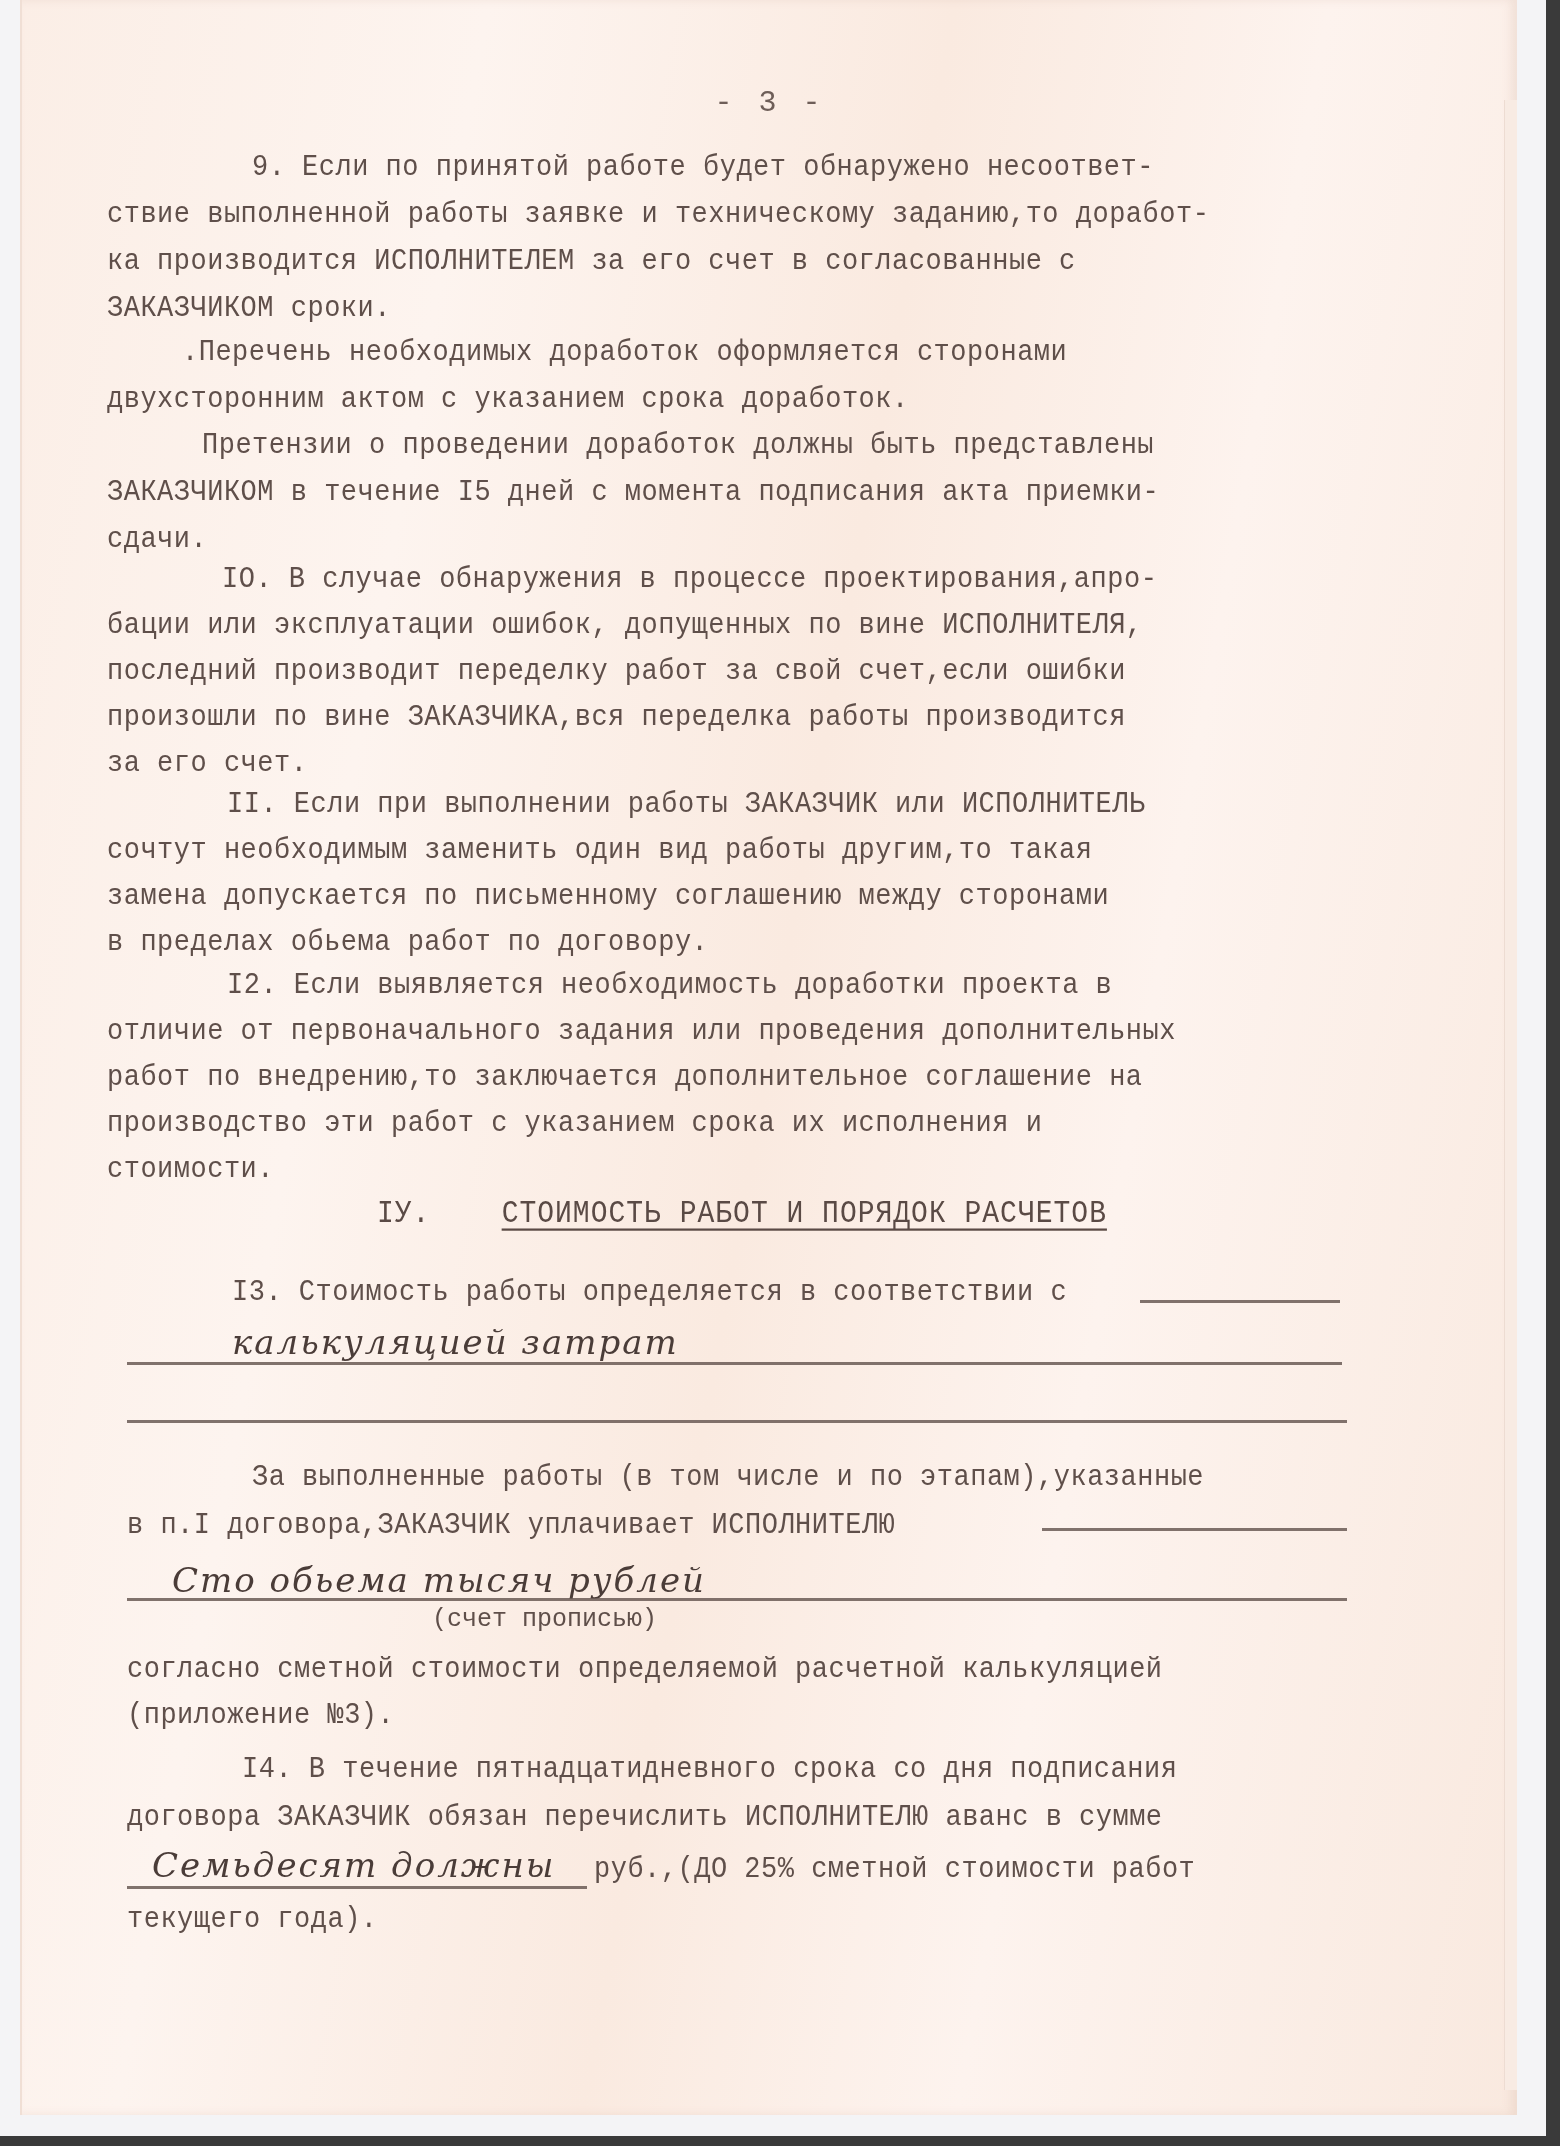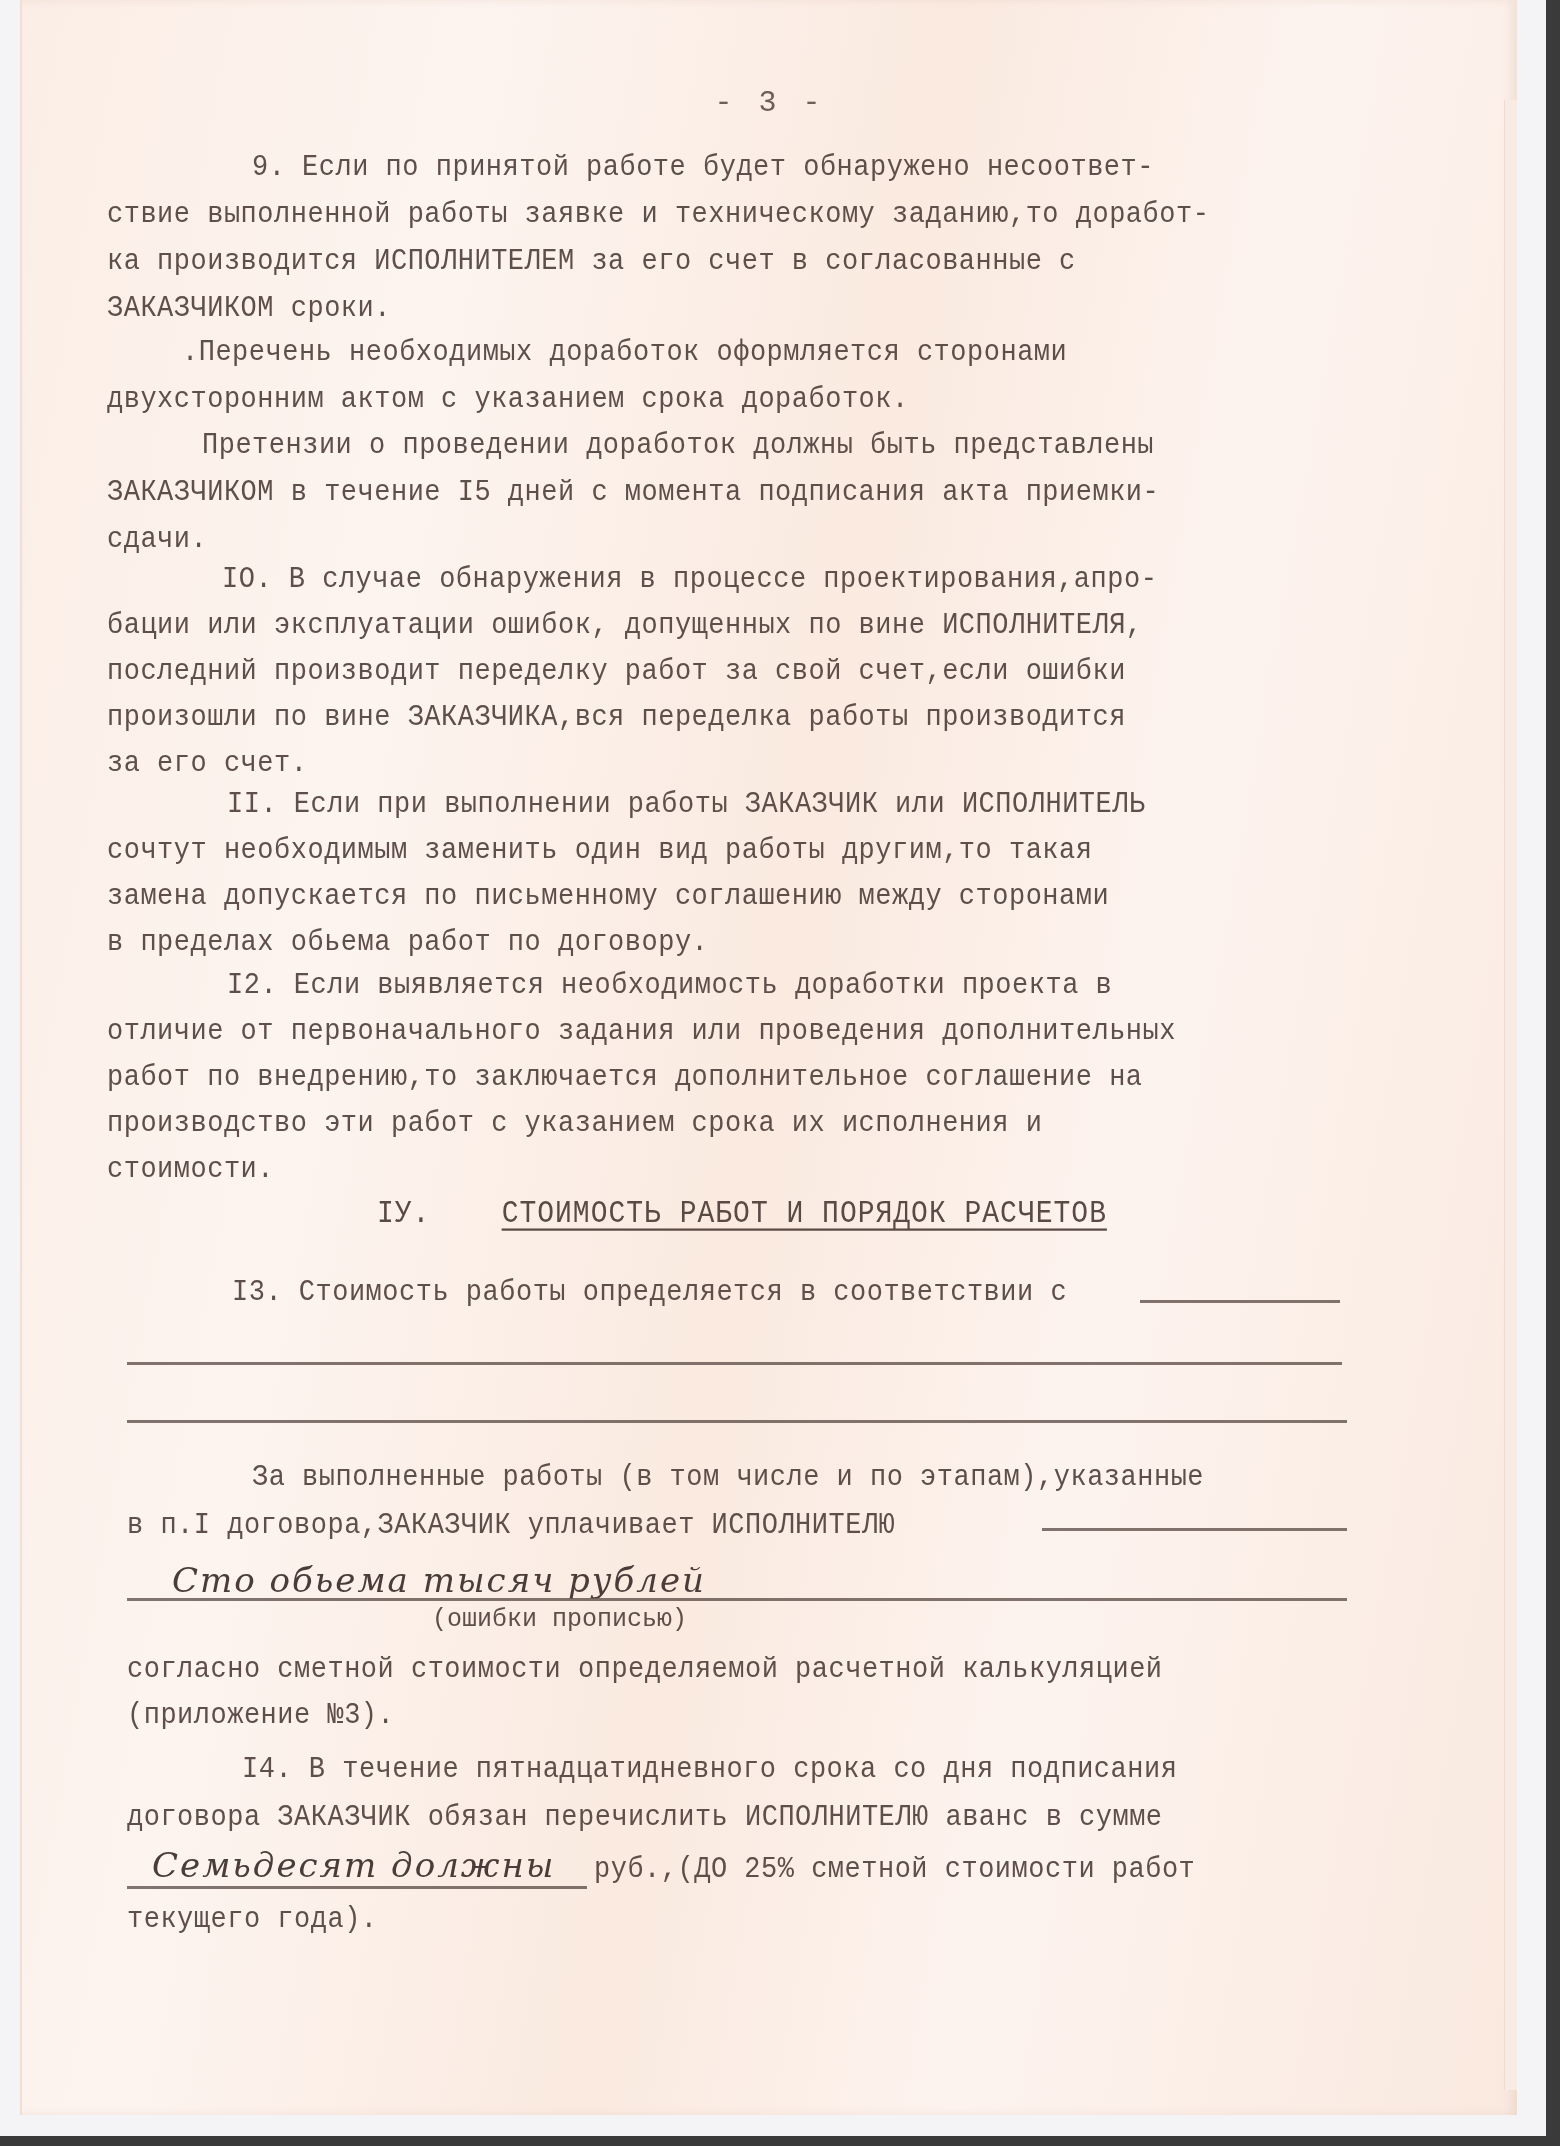--- a/index.html
+++ b/index.html
@@ -98,30 +98,31 @@
 
   <div class="heading" style="left:355px; top:1196px;">
     <span>IУ.</span>
     &nbsp;&nbsp;
     <span class="u">СТОИМОСТЬ РАБОТ  И ПОРЯДОК  РАСЧЕТОВ</span>
   </div>
 
   <div class="line" style="left:210px; top:1275px;">I3. Стоимость работы определяется в соответствии с</div>
   <div class="rule" style="left:1118px; top:1300px; width:200px;"></div>
 
+  <div class="hand" style="left:210px; top:1322px;">калькуляцией затрат</div>
   <div class="rule" style="left:105px; top:1362px; width:1215px;"></div>
   <div class="rule" style="left:105px; top:1420px; width:1220px;"></div>
 
   <div class="line" style="left:230px; top:1460px;">За выполненные работы (в том числе и по этапам),указанные</div>
   <div class="line" style="left:105px; top:1508px;">в п.I договора,ЗАКАЗЧИК  уплачивает ИСПОЛНИТЕЛЮ</div>
   <div class="rule" style="left:1020px; top:1528px; width:305px;"></div>
 
   <div class="hand" style="left:150px; top:1560px;">Сто обьема тысяч  рублей</div>
   <div class="rule" style="left:105px; top:1598px; width:1220px;"></div>
-  <div class="caption" style="left:410px; top:1605px;">(ошибки  прописью)</div>
+  <div class="caption" style="left:410px; top:1605px;">(счет  прописью)</div>
 
   <div class="line" style="left:105px; top:1652px;">согласно сметной стоимости определяемой расчетной калькуляцией</div>
   <div class="line" style="left:105px; top:1698px;">(приложение №3).</div>
 
   <div class="line" style="left:220px; top:1752px;">I4. В течение пятнадцатидневного срока со дня подписания</div>
   <div class="line" style="left:105px; top:1800px;">договора ЗАКАЗЧИК обязан перечислить  ИСПОЛНИТЕЛЮ аванс в  сумме</div>
   <div class="hand" style="left:130px; top:1845px;">Семьдесят должны</div>
   <div class="rule" style="left:105px; top:1886px; width:460px;"></div>
   <div class="line" style="left:572px; top:1852px;">руб.,(ДО 25% сметной стоимости  работ</div>
   <div class="line" style="left:105px; top:1902px;">текущего  года).</div>

